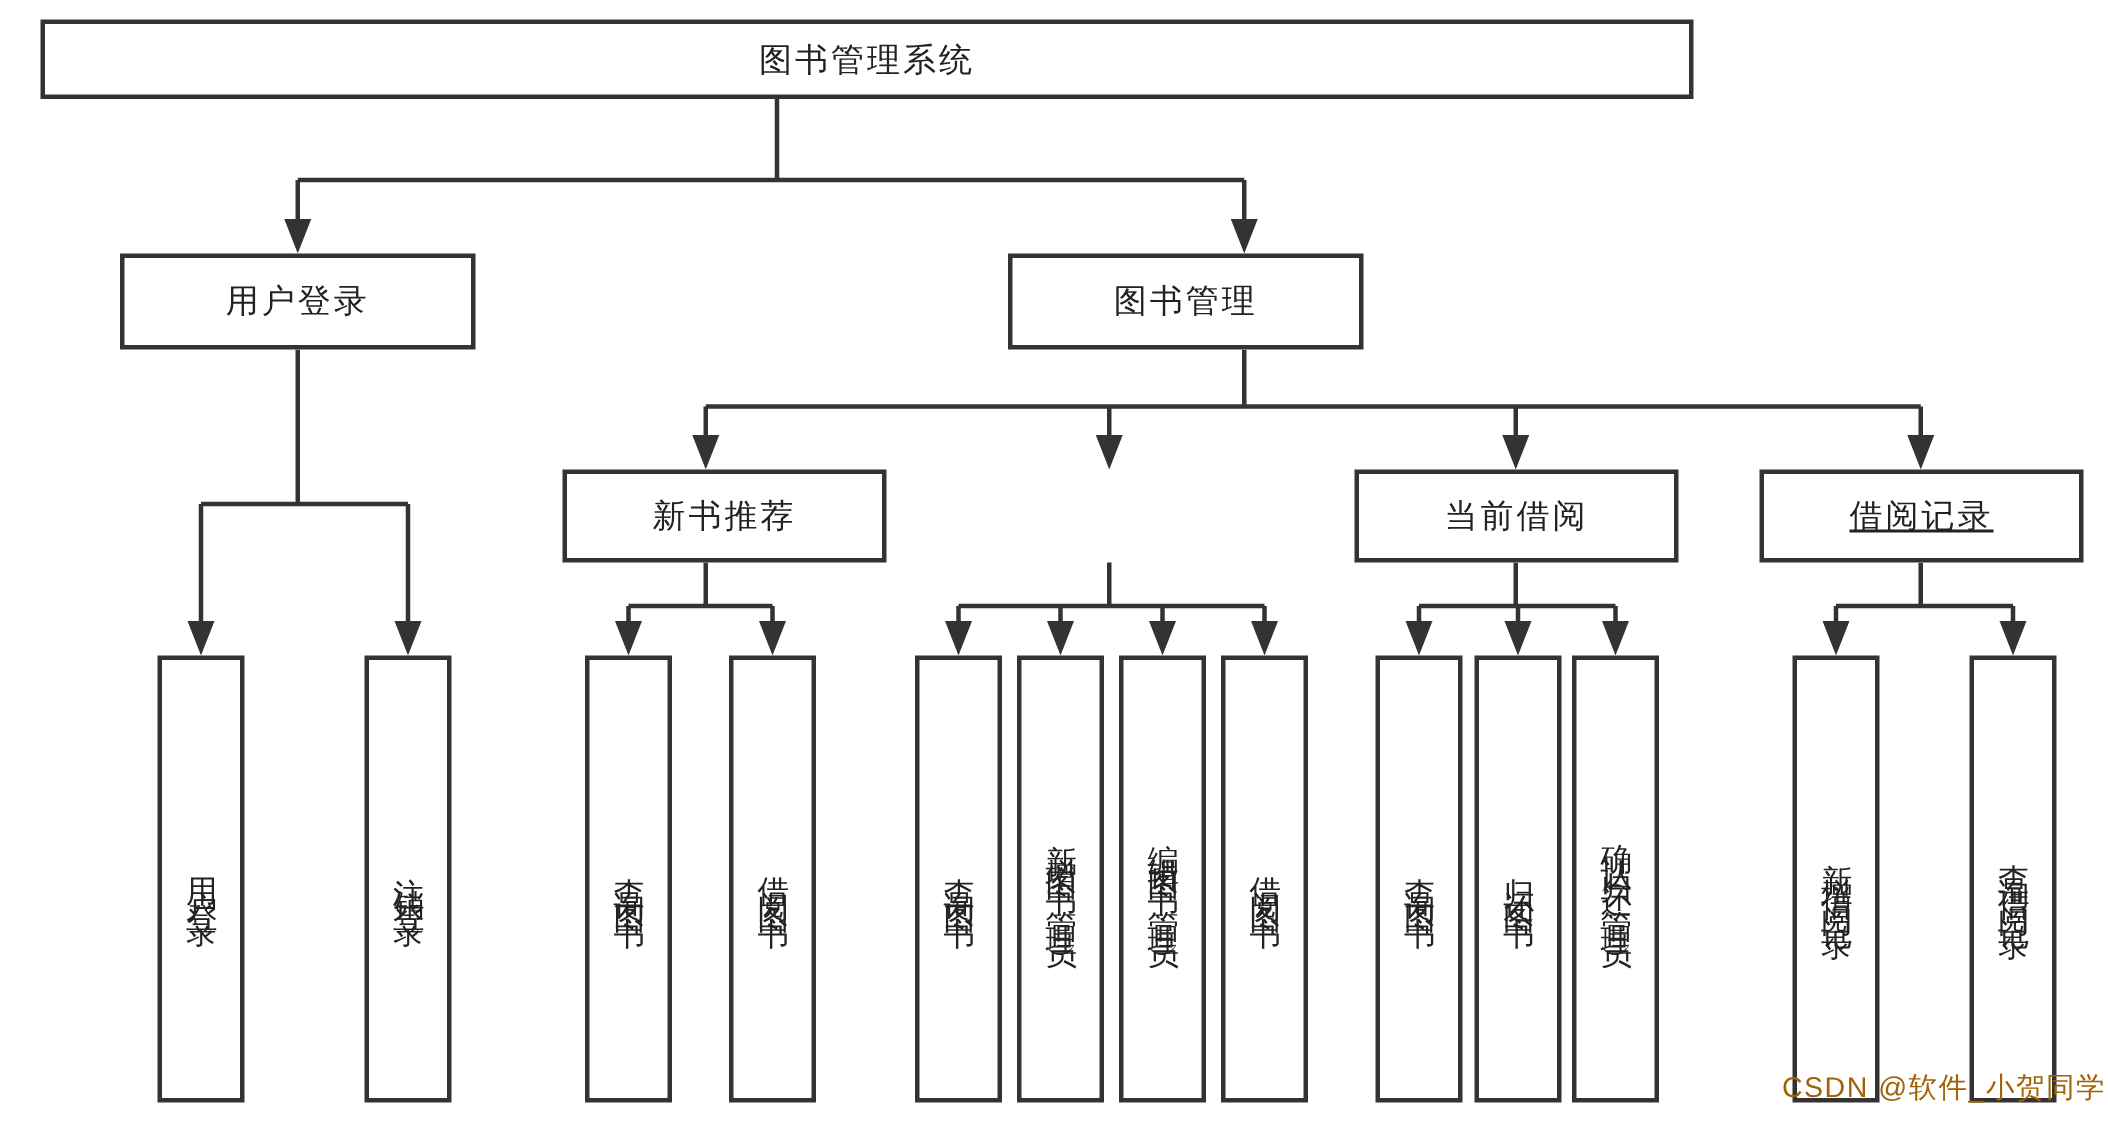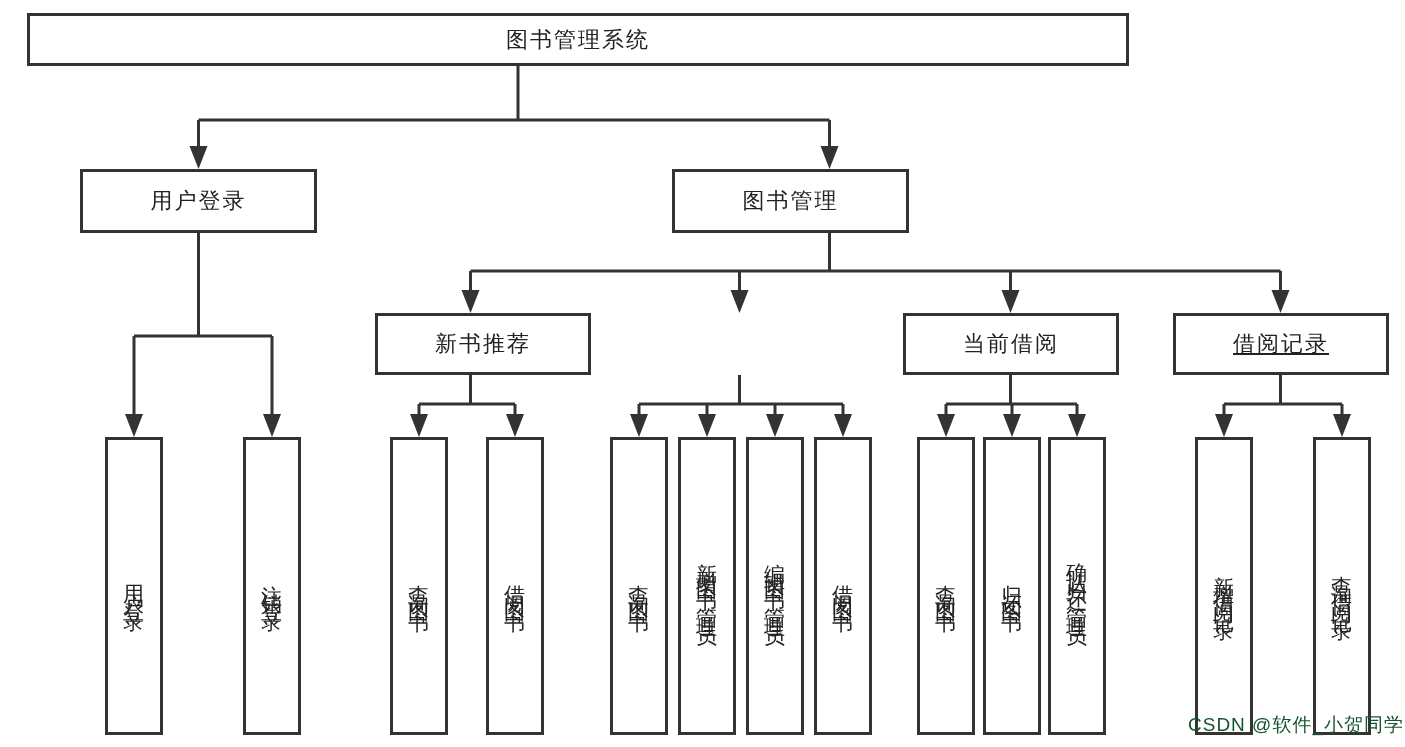--- a/index.html
+++ b/index.html
@@ -42,21 +42,21 @@
     letter-spacing: 9px;
     font-size: 21px;
     white-space: normal;
   }
   .watermark {
     position: absolute;
     left: 1188px;
     top: 712px;
     font-size: 19px;
     letter-spacing: 1px;
-    color: #14532d;
+    color: #a16207;
     white-space: nowrap;
   }
 </style>
 </head>
 <body>
 
 <div class="canvas">
 
   <svg class="connectors" viewBox="0 0 1405 747" xmlns="http://www.w3.org/2000/svg">
     <g stroke="#333333" stroke-width="3" fill="none">

